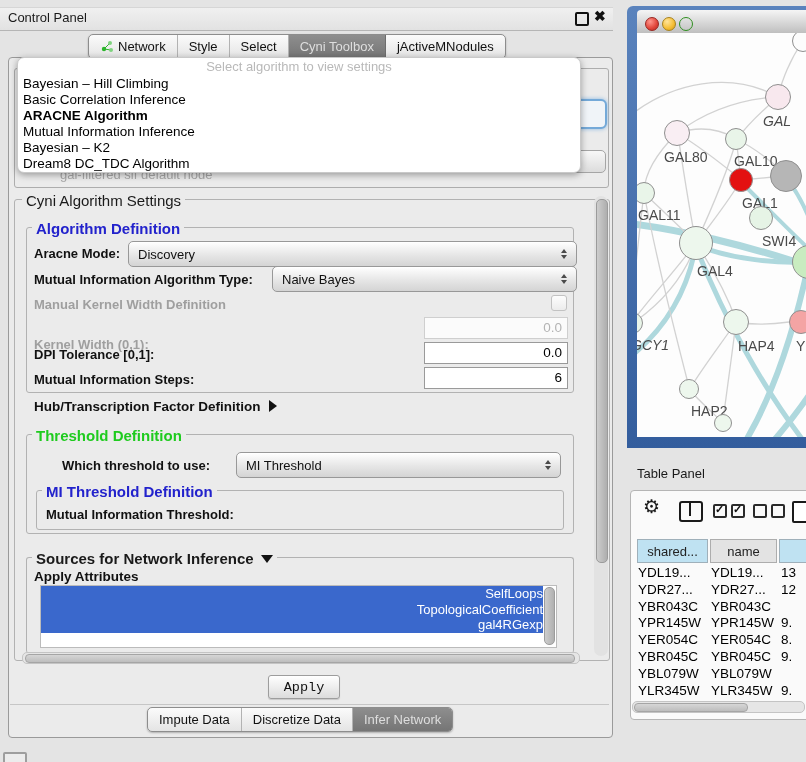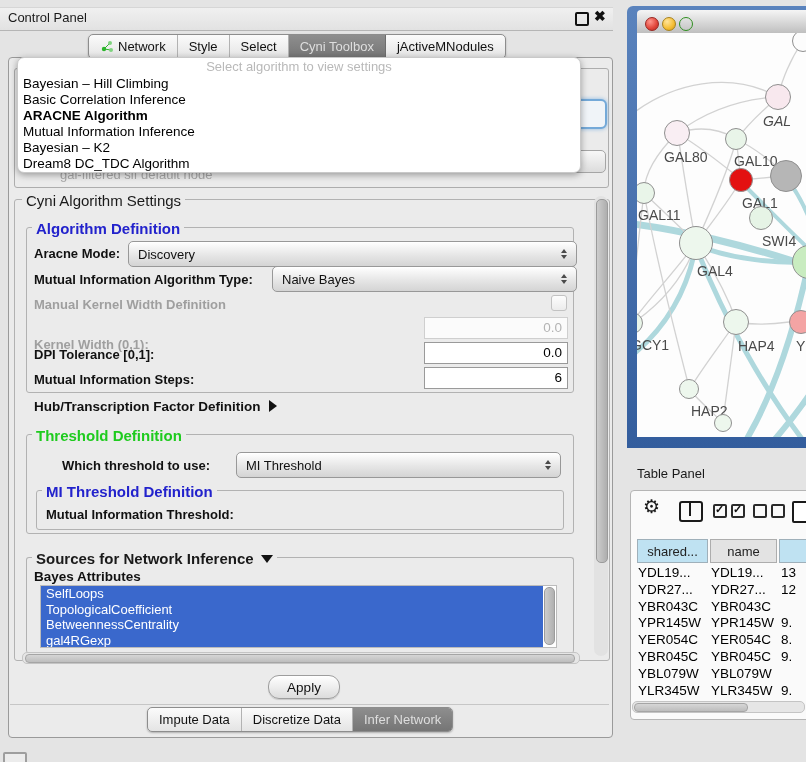--- a/index.html
+++ b/index.html
@@ -56,34 +56,34 @@
   .field{background:#fff;border:1px solid #9a9a9a;font-size:13.5px;color:#000;text-align:right;
     padding:2px 5px;height:16px;line-height:16px;}
   .field.disabled{color:#b4b4b4;border-color:#cfcfcf;background:#fbfbfb;}
   .checkbox{width:14px;height:14px;border:1px solid #c2c2c2;border-radius:3px;background:linear-gradient(#fdfdfd,#ececec);}
   .tri-right{display:inline-block;width:0;height:0;border-top:6px solid transparent;border-bottom:6px solid transparent;
     border-left:8px solid #111;margin-left:8px;vertical-align:-1px;}
   .tri-down{display:inline-block;width:0;height:0;border-left:6px solid transparent;border-right:6px solid transparent;
     border-top:8px solid #111;margin-left:7px;vertical-align:1px;}
   
   #attr-list{left:40px;top:585px;width:515px;height:61px;background:#fff;border:1px solid #bbb;overflow:hidden;}
-  .attr-item{font-size:13px;line-height:15.5px;height:15.5px;padding-left:5px;color:#000;}
+  .attr-item{font-size:13px;line-height:15.5px;height:15.5px;padding-left:5px;color:#000;text-align:right;}
   .attr-item.selected{background:#3a68cc;color:#fff;margin-right:13px;}
   #attr-vscroll{left:544px;top:587px;width:9px;height:56px;border-radius:5px;
     background:linear-gradient(90deg,#cdcdcd,#b0b0b0);border:1px solid #9c9c9c;}
   .hscroll{height:10px;background:#e6e6e6;border:1px solid #c4c4c4;border-radius:5px;}
   .hthumb{position:absolute;top:1px;height:7px;border-radius:4px;background:linear-gradient(#d6d6d6,#bdbdbd);border:1px solid #a5a5a5;}
   
   #set-scroll-track{left:594px;top:196px;width:14px;height:460px;background:#e2e2e2;border-radius:7px;}
   #set-scroll-thumb{left:596px;top:199px;width:10px;height:362px;border-radius:5px;
     background:linear-gradient(90deg,#cdcdcd,#aeaeae);border:1px solid #9b9b9b;}
   
-  #apply-btn{left:268px;top:675px;width:70px;height:22px;border:1px solid #9d9d9d;border-radius:11px;
+  #apply-btn{left:268px;top:675px;width:70px;height:22px;border:1px solid #9d9d9d;border-radius:3px;
     background:linear-gradient(#ffffff,#dcdcdc);font-size:13.5px;color:#111;display:flex;align-items:center;justify-content:center;
-    box-shadow:0 1px 1px rgba(0,0,0,.15);}
+    box-shadow:0 1px 1px rgba(0,0,0,.15);font-family:Liberation Mono, monospace;}
   
   #net-window{left:627px;top:6px;width:179px;height:442px;background:linear-gradient(#5a83bd,#335d9d);border-top-left-radius:6px;}
   #net-titlebar{left:637px;top:10px;width:169px;height:23px;background:linear-gradient(#f5f5f5,#bfbfbf);
     border-bottom:1px solid #8e8e8e;border-top-left-radius:4px;}
   .light{position:absolute;top:7px;width:12px;height:12px;border-radius:50%;}
   #light-red{left:8px;background:radial-gradient(circle at 35% 30%,#ff968c,#e04438 60%,#b02a22);border:1px solid #992520;}
   #light-yellow{left:25px;background:radial-gradient(circle at 35% 30%,#ffe49a,#f5bd33 60%,#c9921f);border:1px solid #a8821c;}
   #light-green{left:42px;background:radial-gradient(circle at 35% 30%,#b7eba0,#57c23a 60%,#379023;);border:1px solid #2f8f1f;}
   #net-canvas{left:637px;top:33px;width:169px;height:404px;background:#fdfdfd;overflow:hidden;}
   .node{position:absolute;border-radius:50%;border:1px solid #8f8f8f;box-sizing:border-box;}
@@ -227,25 +227,24 @@
   </div>
 
   <div class="abs groupbox" style="left:36px;top:490px;width:526px;height:38px;"></div>
   <div class="abs gtitle blue" style="left:42px;top:483px;">MI Threshold Definition</div>
   <div class="abs lbl" style="left:46px;top:507px;">Mutual Information Threshold:</div>
 
   <div class="abs groupbox" style="left:26px;top:557px;width:546px;height:95px;border-bottom:none;"></div>
   <div class="abs gtitle plain" style="left:32px;top:550px;font-weight:bold;">
     <span>Sources for Network Inference</span><span class="tri-down"></span>
   </div>
-  <div class="abs lbl" style="left:34px;top:569px;font-size:13.5px;">Bayes Attributes</div>
+  <div class="abs lbl" style="left:34px;top:569px;font-size:13.5px;">Apply Attributes</div>
   <div class="abs" id="attr-list">
       <div class="attr-item selected">SelfLoops</div>
       <div class="attr-item selected">TopologicalCoefficient</div>
-      <div class="attr-item selected">BetweennessCentrality</div>
       <div class="attr-item selected">gal4RGexp</div>
     </div>
   <div class="abs" id="attr-vscroll"></div>
   <div class="abs hscroll" style="left:22px;top:652px;width:556px;">
     <div class="hthumb" style="left:2px;width:548px;"></div>
   </div>
 
   <div class="abs" id="apply-btn">Apply</div>
 
   <div class="abs tabbar" id="bottom-tabs">
@@ -316,21 +315,21 @@
         <div class="node-label" style="left: 105px; top: 162px;">GAL1</div>
         <div class="node" style="left: 133px; top: 127px; width: 32px; height: 32px; background: rgb(182, 182, 182);"></div>
         <div class="node" style="left: -4px; top: 149px; width: 22px; height: 22px; background: rgb(233, 245, 233);"></div>
         <div class="node-label" style="left: 1px; top: 174px;">GAL11</div>
         <div class="node" style="left: 112px; top: 173px; width: 24px; height: 24px; background: rgb(230, 244, 230);"></div>
         <div class="node-label" style="left: 125px; top: 200px;">SWI4</div>
         <div class="node" style="left: 155px; top: 212px; width: 34px; height: 34px; background: rgb(201, 236, 192);"></div>
         <div class="node" style="left: 42px; top: 193px; width: 34px; height: 34px; background: rgb(237, 247, 237);"></div>
         <div class="node-label" style="left: 60px; top: 230px;">GAL4</div>
         <div class="node" style="left: -16px; top: 279px; width: 22px; height: 22px; background: rgb(233, 245, 233);"></div>
-        <div class="node-label" style="left: -6px; top: 304px;">GCY1</div>
+        <div class="node-label" style="left: -6px; top: 304px; font-style: italic;">GCY1</div>
         <div class="node" style="left: 86px; top: 276px; width: 26px; height: 26px; background: rgb(237, 247, 237);"></div>
         <div class="node-label" style="left: 101px; top: 305px;">HAP4</div>
         <div class="node" style="left: 152px; top: 277px; width: 24px; height: 24px; background: rgb(244, 164, 164);"></div>
         <div class="node-label" style="left: 159px; top: 305px;">Y</div>
         <div class="node" style="left: 42px; top: 346px; width: 20px; height: 20px; background: rgb(237, 247, 237);"></div>
         <div class="node-label" style="left: 54px; top: 370px;">HAP2</div>
         <div class="node" style="left: 77px; top: 381px; width: 18px; height: 18px; background: rgb(237, 247, 237);"></div>
       </div>
   </div>
 

